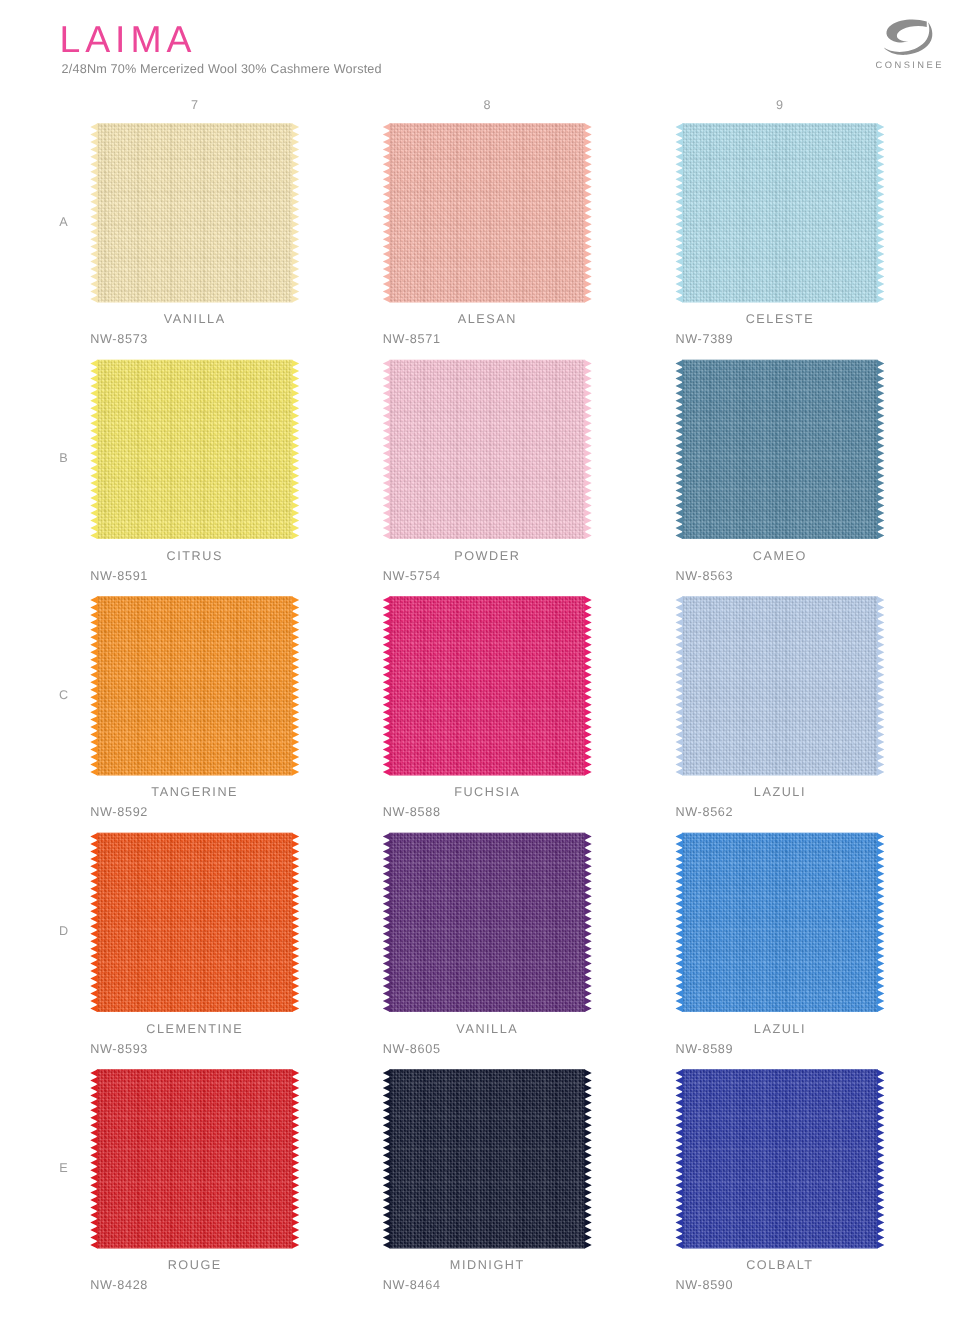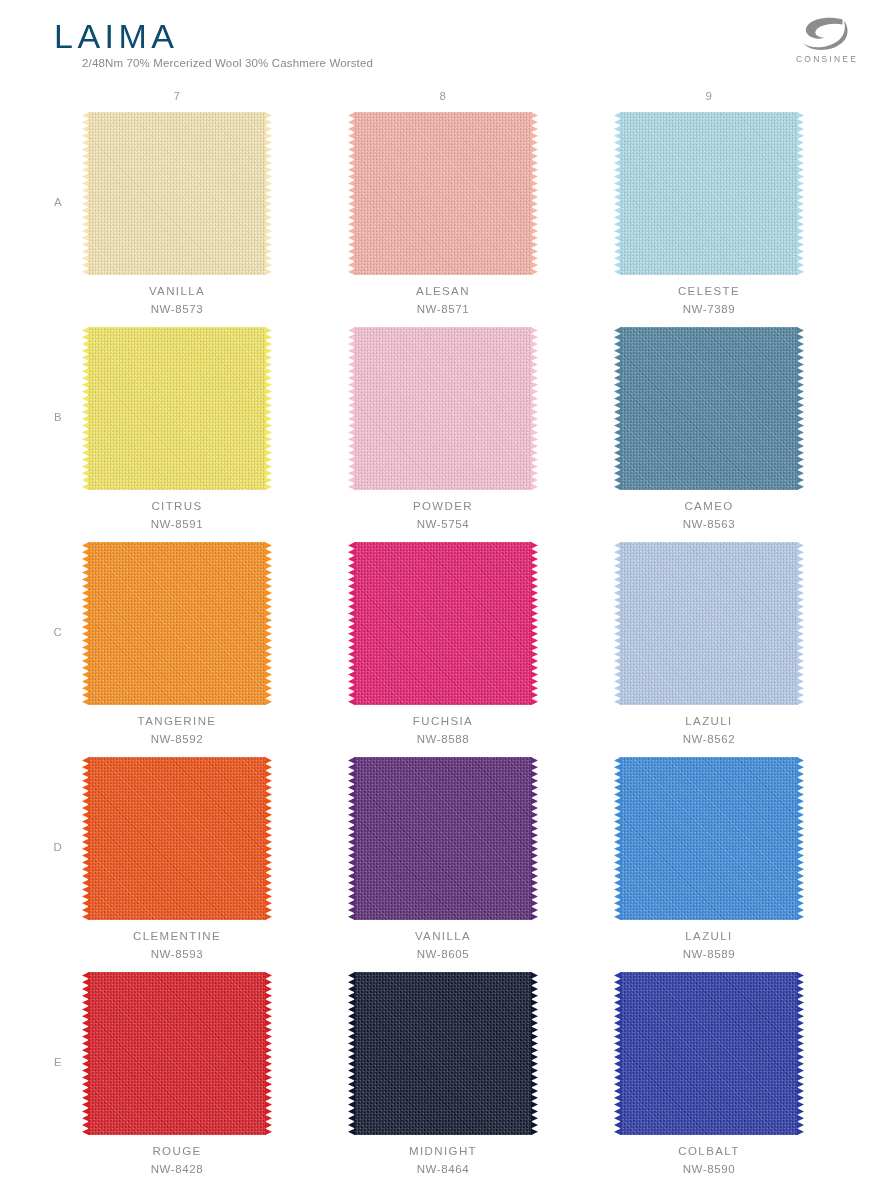--- a/index.html
+++ b/index.html
@@ -24,34 +24,33 @@
     width: 890px;
     height: 86px;
   }
   .brand-title {
     position: absolute;
     left: 54px;
     top: 16px;
     font-size: 34px;
     letter-spacing: 4.5px;
     font-weight: 300;
-    color: #0c4a6e;
+    color: #ec4899;
     line-height: 40px;
     white-space: nowrap;
   }
   .brand-subtitle {
     position: absolute;
     left: 56px;
     top: 57px;
     font-size: 11.5px;
     letter-spacing: 0.15px;
     color: #8a8a8a;
     font-weight: 400;
     white-space: nowrap;
-    margin-left: 26px;
   }
   .logo {
     position: absolute;
     right: 24px;
     top: 16px;
     width: 78px;
     height: 52px;
   }
   .logo svg { display: block; }
   .logo-word {
@@ -186,21 +185,20 @@
     font-size: 11.5px;
     letter-spacing: 1.4px;
     color: #8b8b8b;
     white-space: nowrap;
   }
   .sw-code {
     position: absolute;
     left: 0;
     top: 191px;
     width: 190px;
-    text-align: center;
     font-size: 11.5px;
     letter-spacing: 0.6px;
     color: #8b8b8b;
     white-space: nowrap;
   }
 </style>
 </head>
 <body>
 
 <div class="header">

